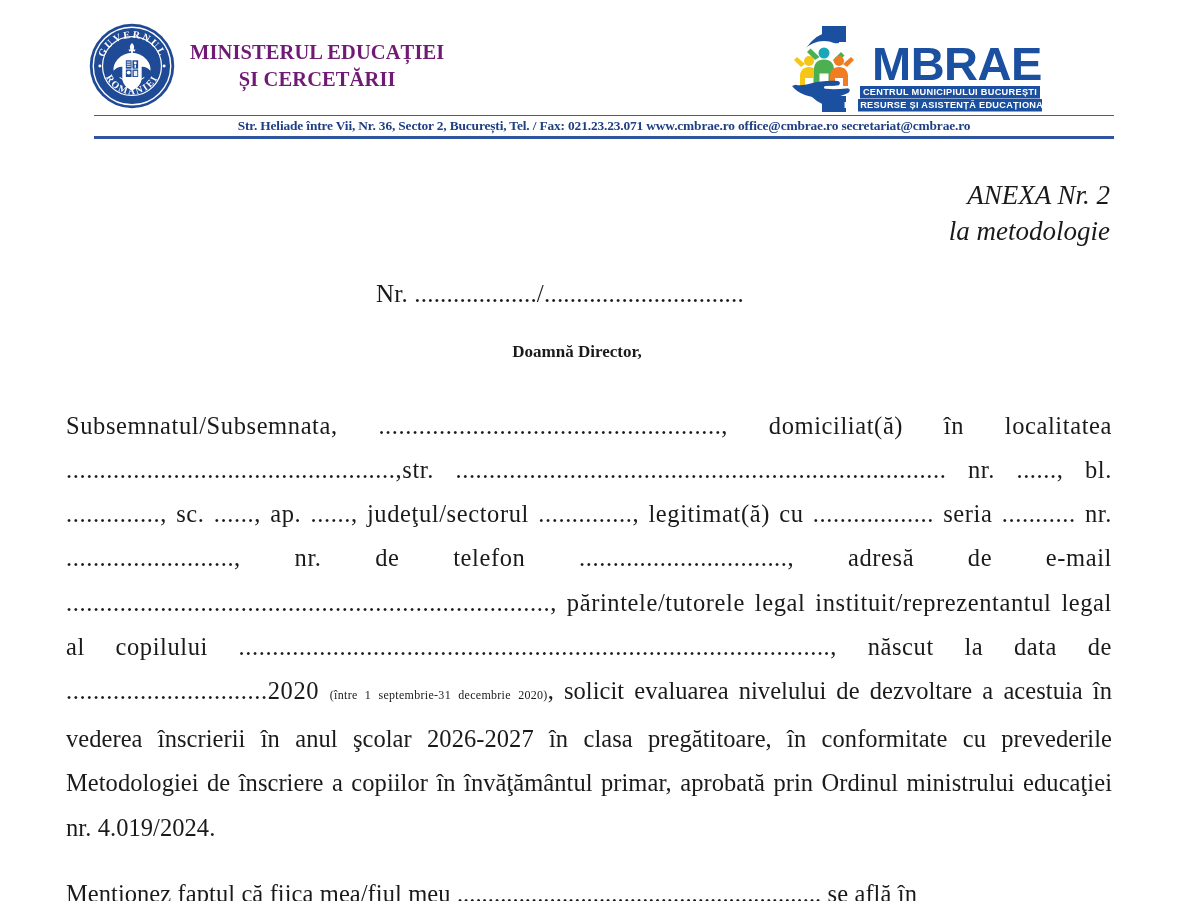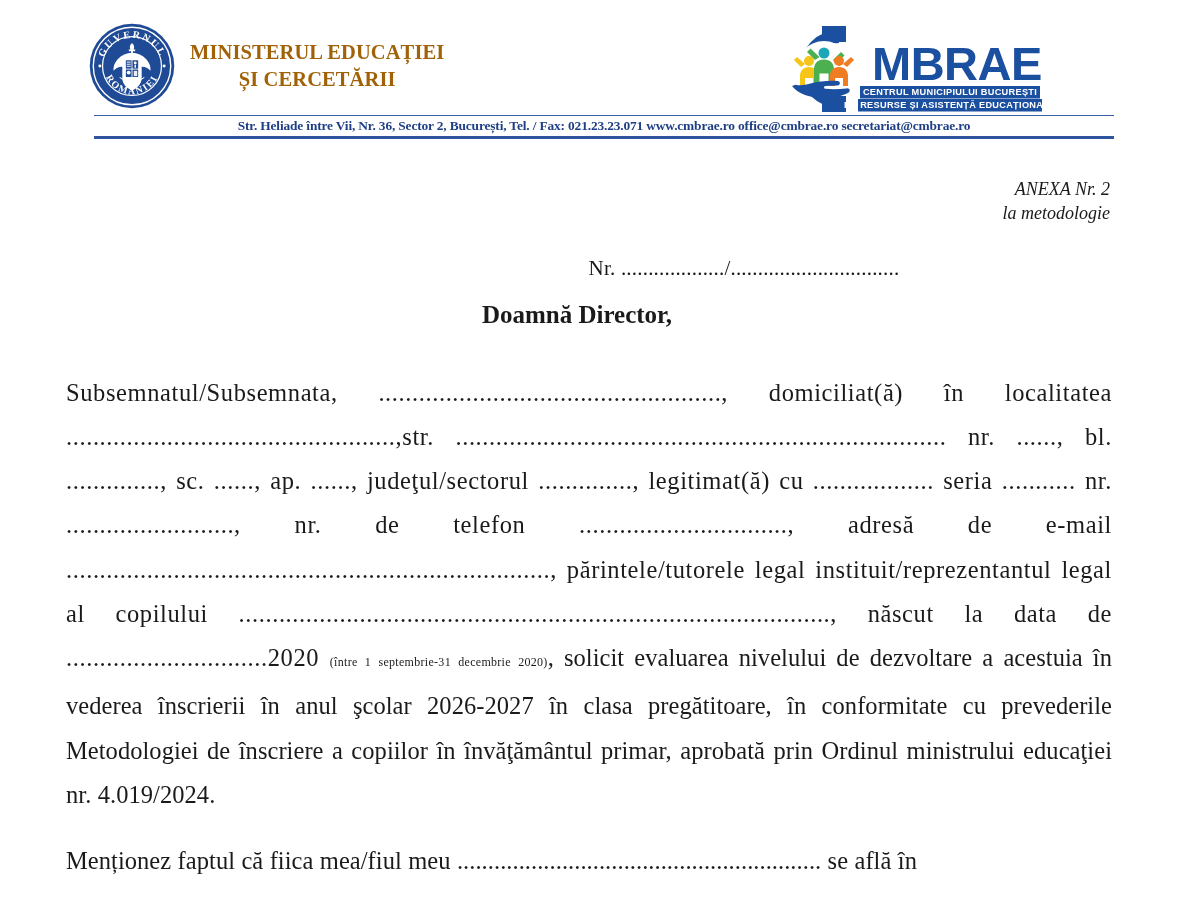--- a/index.html
+++ b/index.html
@@ -30,21 +30,21 @@
     gap: 14px;
   }
   .gov-seal {
     width: 88px;
     height: 88px;
     flex: 0 0 88px;
     position: relative;
   }
   .gov-title {
     text-align: center;
-    color: #a16207;
+    color: #701a75;
     font-family: "Liberation Serif", "DejaVu Serif", serif;
     font-weight: bold;
     font-size: 20.5px;
     line-height: 1.32;
     letter-spacing: 0.1px;
     white-space: nowrap;
   }
 
   .cmbrae-block {
     position: absolute;
@@ -87,41 +87,40 @@
   .page {
     position: absolute;
     left: 66px;
     top: 148px;
     width: 1046px;
   }
 
   .anexa {
     text-align: right;
     font-style: italic;
-    font-size: 18px;
+    font-size: 27px;
     line-height: 1.33;
     margin-top: 30px;
     padding-right: 2px;
   }
   .anexa div { white-space: nowrap; }
 
   .nr-line {
-    text-align: center;
-    font-size: 21px;
+    font-size: 25px;
     margin-top: 30px;
     padding-left: 310px;
     white-space: nowrap;
     letter-spacing: 0.2px;
   }
 
   .doamna {
     text-align: center;
     font-weight: bold;
-    font-size: 25px;
-    margin-top: 20px;
+    font-size: 17px;
+    margin-top: 34px;
     padding-right: 24px;
   }
 
   .body-par {
     text-align: justify;
     text-align-last: left;
     font-size: 24.5px;
     line-height: 44.2px;
     margin-top: 42px;
     letter-spacing: 0.05px;

